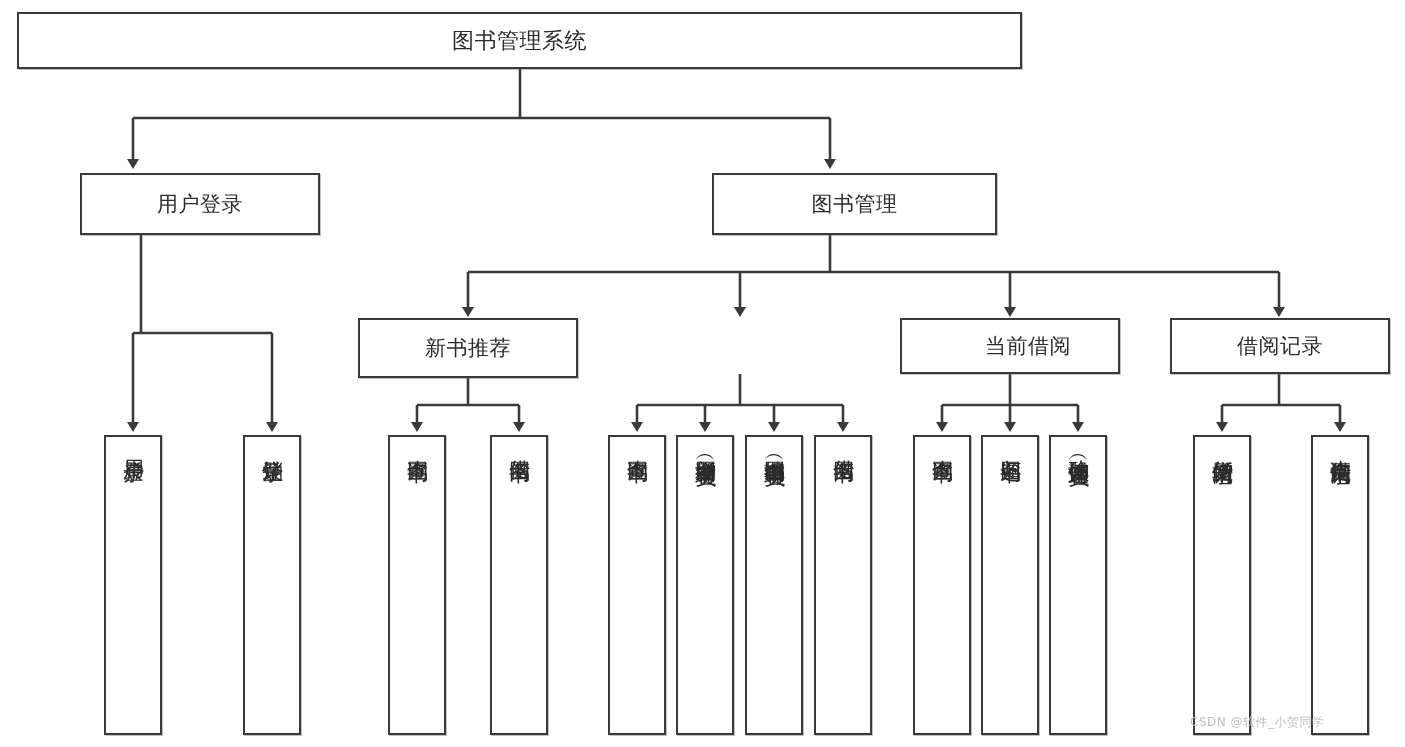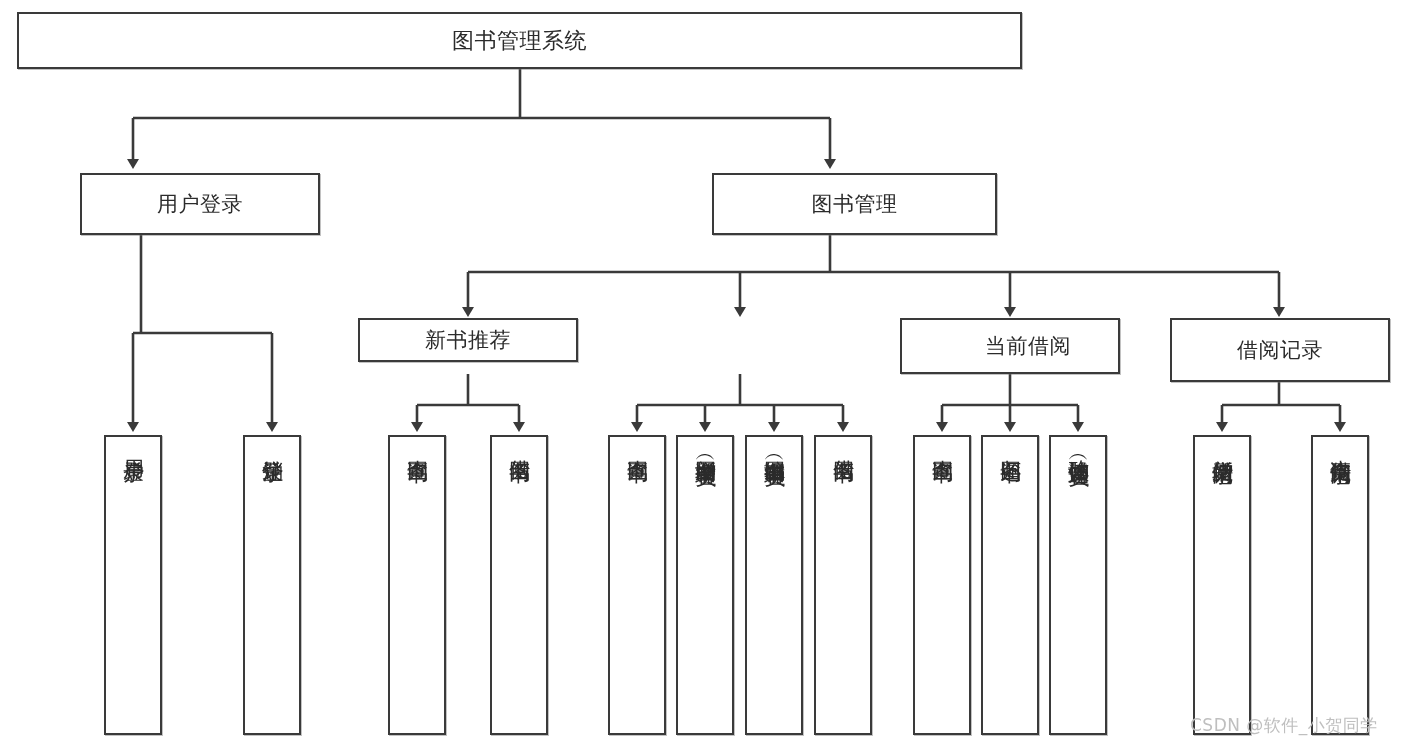--- a/index.html
+++ b/index.html
@@ -63,21 +63,21 @@
     font-size: 21px;
     line-height: 1.32;
     letter-spacing: 1px;
     white-space: nowrap;
     text-align: start;
   }
   .watermark {
     position: absolute;
     left: 1190px;
     top: 714px;
-    font-size: 17px;
+    font-size: 12px;
     color: #bfbfbf;
     white-space: nowrap;
     letter-spacing: 0.5px;
   }
 </style>
 </head>
 <body>
 
 <div id="canvas">
 
@@ -137,27 +137,27 @@
     <span class="label">图书管理系统</span>
   </div>
 
   <div class="node h" style="left:80px; top:173px; width:240px; height:62px;">
     <span class="label">用户登录</span>
   </div>
   <div class="node h" style="left:712px; top:173px; width:285px; height:62px;">
     <span class="label">图书管理</span>
   </div>
 
-  <div class="node h" style="left:358px; top:318px; width:220px; height:44px;">
+  <div class="node h" style="left:358px; top:318px; width:220px; height:60px;">
     <span class="label">新书推荐</span>
   </div>
   <div class="node h" style="left:900px; top:318px; width:220px; height:56px;padding-left:36px;">
     <span class="label">当前借阅</span>
   </div>
-  <div class="node h" style="left:1170px; top:318px; width:220px; height:64px;">
+  <div class="node h" style="left:1170px; top:318px; width:220px; height:56px;">
     <span class="label">借阅记录</span>
   </div>
 
   <div class="node v" style="left:104px; top:435px; width:58px; height:300px;">
     <span class="label">用户登录</span>
   </div>
   <div class="node v" style="left:243px; top:435px; width:58px; height:300px;">
     <span class="label">注销登录</span>
   </div>
 

